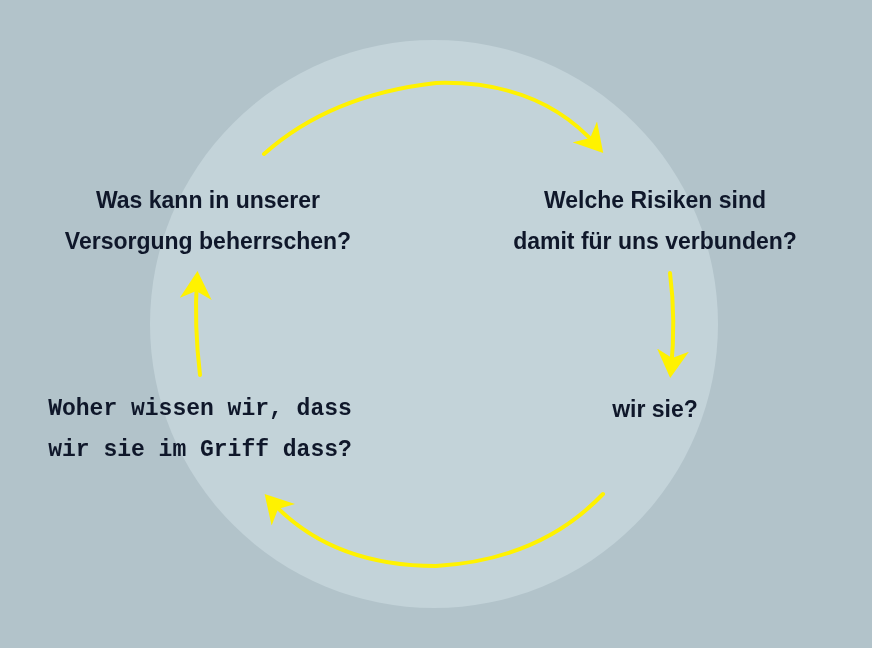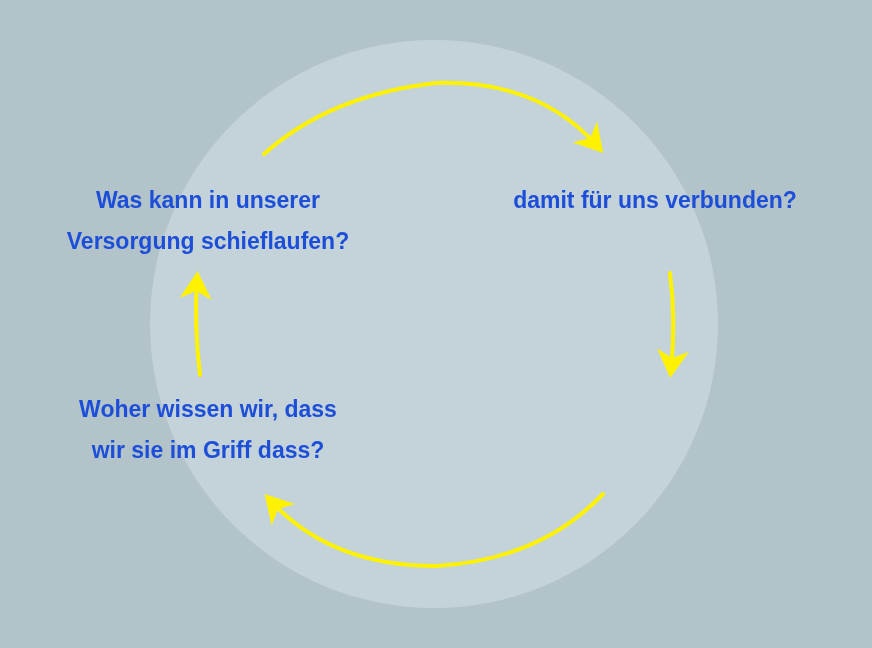--- a/index.html
+++ b/index.html
@@ -1,20 +1,20 @@
 <!DOCTYPE html>
 <html><head>
 <meta charset="utf-8">
 <style>
   html, body { margin:0; padding:0; }
   body { width:872px; height:648px; background:#b2c3ca; position:relative; overflow:hidden;
          font-family:"Liberation Sans", sans-serif; }
   .circle { position:absolute; left:150px; top:40px; width:568px; height:568px; border-radius:50%; background:#c3d3d9; }
   svg.arrows { position:absolute; left:0; top:0; width:872px; height:648px; }
-  .label { position:absolute; color:#1d4ed8; font-weight:bold; font-size:23px; line-height:41px; text-align:center; white-space:nowrap; }
+  .label { position:absolute; color:#0f172a; font-weight:bold; font-size:23px; line-height:41px; text-align:center; white-space:nowrap; }
   .label span { display:block; }
 </style>
 </head>
 <body>
 
 <div class="circle"></div>
 
 <svg class="arrows" viewBox="0 0 872 648">
   <defs>
     <marker id="ah" markerWidth="8" markerHeight="8" refX="5" refY="4" orient="auto" markerUnits="strokeWidth">
@@ -22,26 +22,28 @@
     </marker>
   </defs>
   <path d="M264,154 Q330,95 436,83 Q540,80 598,147" stroke="#fff200" stroke-width="4" fill="none" stroke-linecap="round" marker-end="url(#ah)"></path>
   <path d="M670,273 Q676,320 671,370" stroke="#fff200" stroke-width="4" fill="none" stroke-linecap="round" marker-end="url(#ah)"></path>
   <path d="M603,494 Q540,560 436,566 Q330,566 270,500" stroke="#fff200" stroke-width="4" fill="none" stroke-linecap="round" marker-end="url(#ah)"></path>
   <path d="M200,375 Q194,325 197,279" stroke="#fff200" stroke-width="4" fill="none" stroke-linecap="round" marker-end="url(#ah)"></path>
 </svg>
 
 <div class="label" style="left:30px; top:180px; width:356px;">
   <span>Was kann in unserer</span>
-  <span>Versorgung schieflaufen?</span>
+  <span>Versorgung beherrschen?</span>
 </div>
 
 <div class="label" style="left:480px; top:180px; width:350px;">
+  <span>Welche Risiken sind</span>
   <span>damit für uns verbunden?</span>
 </div>
 
 <div class="label" style="left:480px; top:389px; width:350px;">
+  <span>wir sie?</span>
 </div>
 
-<div class="label" style="left:30px; top:389px; width:356px;">
+<div class="label" style="left:22px; top:389px; width:356px;font-family:Liberation Mono, monospace;">
   <span>Woher wissen wir, dass</span>
   <span>wir sie im Griff dass?</span>
 </div>
 
 </body></html>

